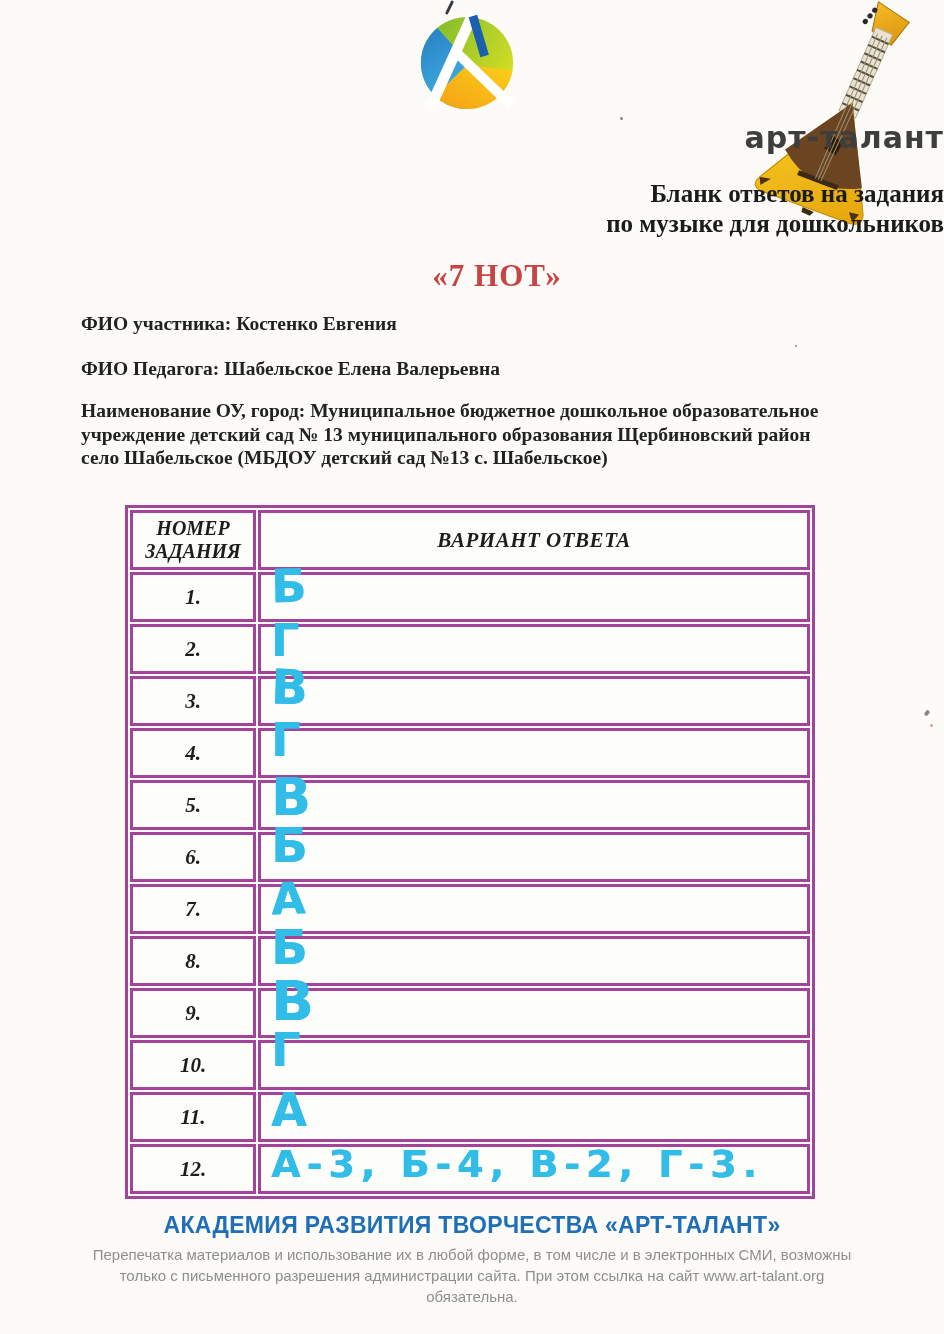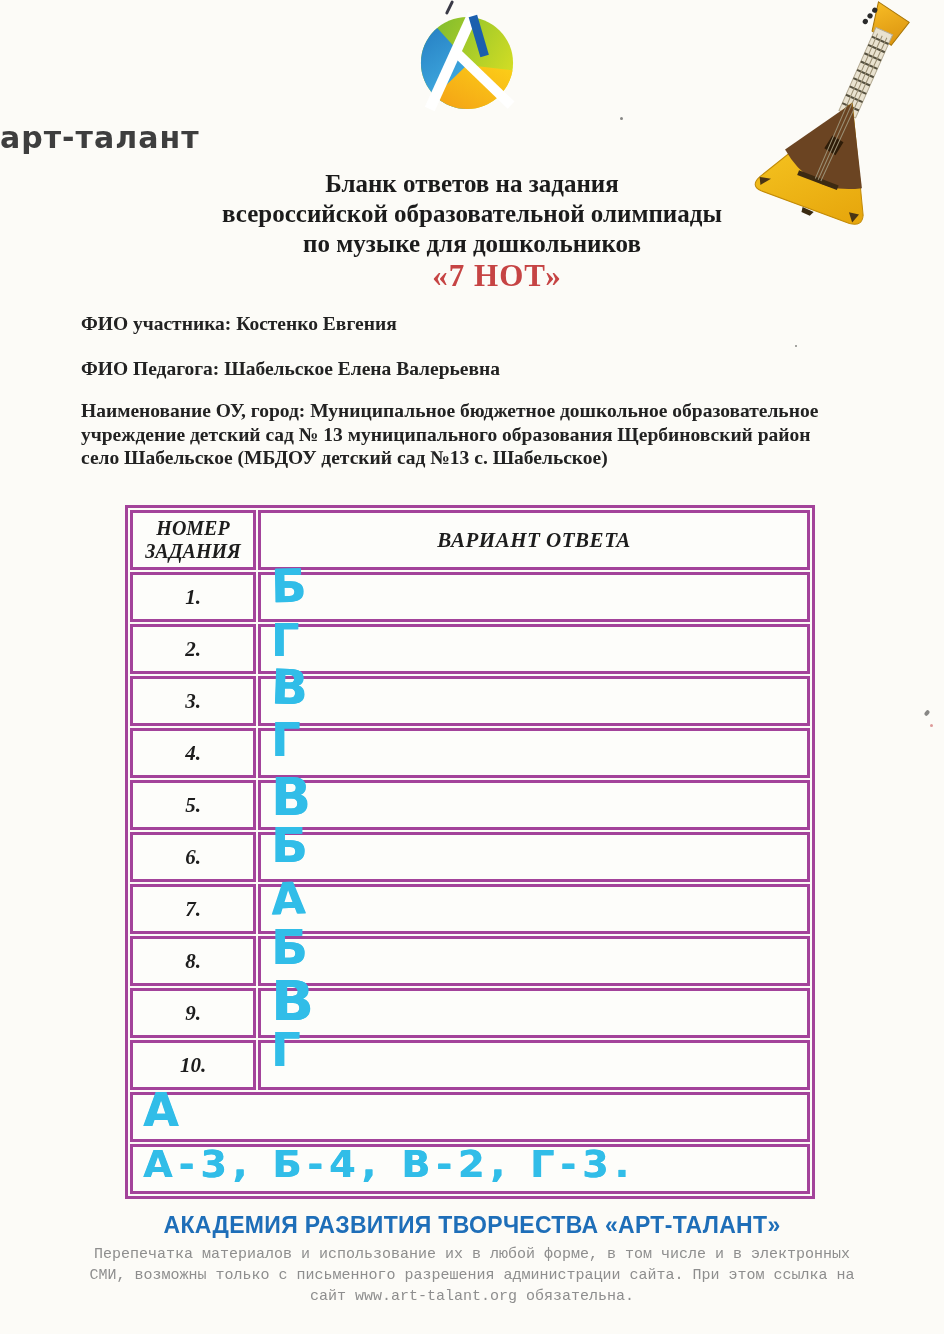--- a/index.html
+++ b/index.html
@@ -8,25 +8,25 @@
     background:#fcfbf7;
     font-family:"Liberation Serif","DejaVu Serif",serif;
     color:#1d1d1d;
   }
   .abs{position:absolute;}
   
   #logo{left:418px;top:10px;width:98px;height:102px;overflow:visible;}
   #balalaika{left:748px;top:0px;width:192px;height:238px;overflow:visible;}
   #penmark{left:448px;top:0;width:3px;height:15px;background:#3a3a46;transform:rotate(26deg);border-radius:2px;}
   #wordmark{
-    left:0;top:120px;width:944px;text-align:left;
+    left:0;top:120px;width:944px;text-align:right;
     font-family:"DejaVu Sans","Liberation Sans",sans-serif;
     font-size:30px;font-weight:bold;color:#3e3e3e;letter-spacing:1px;
   }
-  #title{left:0;top:169px;width:944px;text-align:center;
+  #title{left:0;top:179px;width:944px;text-align:right;
     font-weight:bold;font-size:25px;line-height:30px;color:#1b1b1b;}
   #olympiad-name{left:0;top:258px;width:944px;text-align:center;
     font-weight:bold;font-size:31px;letter-spacing:1px;color:#c64444;padding-left:25px;}
   
   .info{left:65px;width:790px;font-weight:bold;font-size:19.5px;color:#222;margin-left:16px;}
   #fio1{top:313px;}
   #fio2{top:358px;}
   #inst{top:399px;width:772px;line-height:23.5px;}
   
   #tbl{
@@ -60,21 +60,21 @@
   .t-row:nth-of-type(9)  .hand{top:-16px;font-size:48px;}
   .t-row:nth-of-type(10) .hand{top:-18px;font-size:56px;}
   .t-row:nth-of-type(11) .hand{top:-16px;}
   .t-row:nth-of-type(12) .hand{top:-8px;}
   .t-row:nth-of-type(13) .hand{top:-2px;font-size:38px;letter-spacing:6px;}
   
   #academy{left:0;top:1212px;width:944px;text-align:center;
     font-family:"Liberation Sans","DejaVu Sans",sans-serif;
     font-weight:bold;font-size:23px;color:#1e6eb8;letter-spacing:0.3px;}
   #disclaimer{left:77px;top:1244px;width:790px;text-align:center;
-    font-family:Liberation Mono, monospace;
+    font-family:Liberation Sans, sans-serif;
     font-size:15px;line-height:21px;color:#8e8e8e;}
   
   .speck{width:3px;height:3px;border-radius:50%;background:rgba(40,40,40,.55);}
   #sp1{left:620px;top:117px;}
   #sp2{left:795px;top:345px;width:2px;height:2px;}
   #sp3{left:925px;top:710px;width:4px;height:6px;transform:rotate(40deg);border-radius:2px;}
   #sp4{left:930px;top:724px;background:rgba(200,90,90,.6);}
 </style>
 </head>
 <body>
@@ -139,21 +139,20 @@
     <path d="M41,204 l11,-3 -7,10 z" fill="#4a3415"></path>
     <path d="M146,198 l-10,2 7,8 z" fill="#4a3415"></path>
     <path d="M92,214 h12 l-2,5 h-9 z" fill="#3a2a10"></path>
   </g>
 </svg>
 
 <div class="abs" id="wordmark">арт-талант</div>
 
 <div class="abs" id="title">
   <div>Бланк ответов на задания</div>
-  <div>всероссийской образовательной олимпиады</div>
   <div>по музыке для дошкольников</div>
 </div>
 <div class="abs" id="olympiad-name">«7 НОТ»</div>
 
 <div class="abs info" id="fio1">ФИО участника: Костенко Евгения</div>
 <div class="abs info" id="fio2">ФИО Педагога: Шабельское Елена Валерьевна</div>
 <div class="abs info" id="inst">Наименование ОУ, город: Муниципальное бюджетное дошкольное образовательное учреждение детский сад № 13 муниципального образования Щербиновский район село Шабельское (МБДОУ детский сад №13 с. Шабельское)</div>
 
 <div class="abs" id="tbl">
   <div class="t-row hdr">
@@ -214,25 +213,27 @@
         <span class="hand">В</span>
       </div>
   </div>
   <div class="t-row">
     <div class="cell c-num">10.</div>
     <div class="cell c-ans">
         <span class="hand">Г</span>
       </div>
   </div>
   <div class="t-row">
+    <div class="cell c-num">11.</div>
     <div class="cell c-ans">
         <span class="hand">А</span>
       </div>
   </div>
   <div class="t-row">
+    <div class="cell c-num">12.</div>
     <div class="cell c-ans">
         <span class="hand">А-3, Б-4, В-2, Г-3.</span>
       </div>
   </div>
 </div>
 
 <div class="abs" id="academy">АКАДЕМИЯ РАЗВИТИЯ ТВОРЧЕСТВА «АРТ-ТАЛАНТ»</div>
 <div class="abs" id="disclaimer">Перепечатка материалов и использование их в любой форме, в том числе и в электронных СМИ, возможны только с письменного разрешения администрации сайта. При этом ссылка на сайт www.art-talant.org обязательна.</div>
 
 </body></html>

